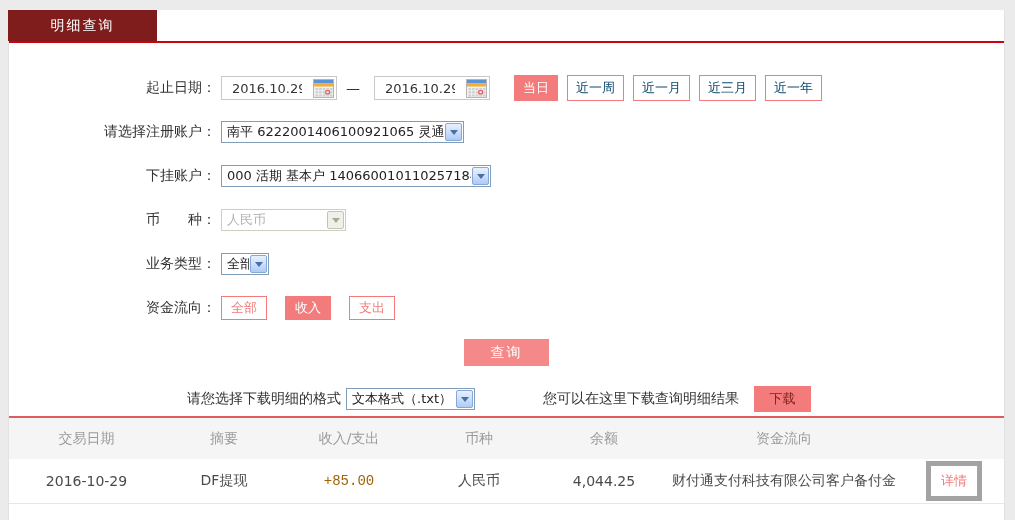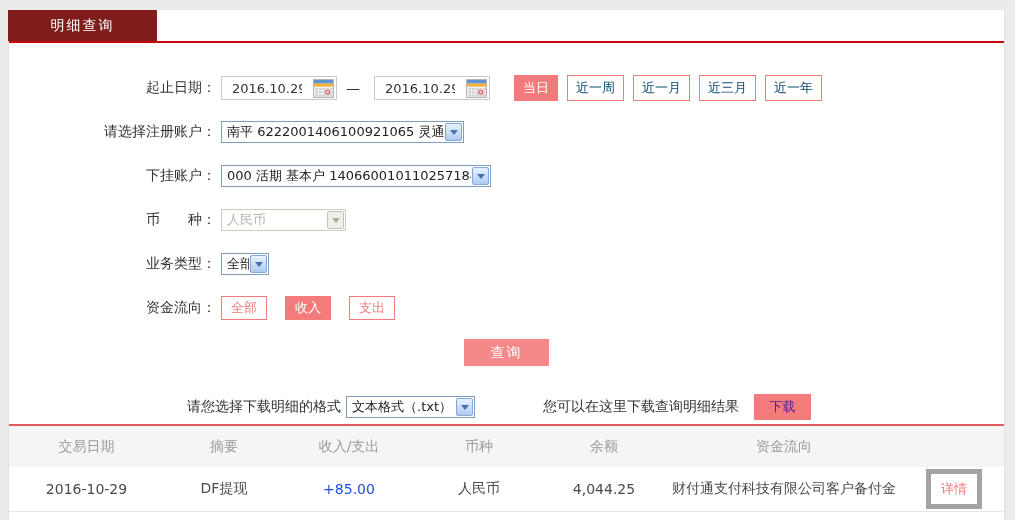--- a/index.html
+++ b/index.html
@@ -83,43 +83,43 @@
   }
   .fbtn.active { background:#f47b7b; color:#fff; }
 
   .query-btn {
     display:block; margin:18px auto 0;
     width:85px; height:27px;
     background:#f58989; border:none; color:#fff;
     font-size:14px; font-family:inherit; cursor:pointer; letter-spacing:2px;
   }
 
-  .dl-row { display:flex; align-items:center; margin-top:28px; padding-left:178px; font-size:14px; color:#333; }
+  .dl-row { display:flex; align-items:center; margin-top:20px; padding-left:178px; font-size:14px; color:#333; }
   .dl-hint { margin-left:68px; }
   .dl-btn {
     margin-left:15px; width:57px; height:26px;
-    background:#f47b7b; border:none; color:#4c1d95;
+    background:#f47b7b; border:none; color:#7f1d1d;
     font-size:13px; font-family:inherit; cursor:pointer;
   }
 
   
   .tbl-sep { margin-top:4px; height:2px; background:#e05c5c; }
   .thead {
     display:flex; align-items:center; height:41px;
     background:#f5f5f5; color:#9b9b9b; font-size:14px;
   }
   .trow {
     display:flex; align-items:center; height:45px;
     background:#fff; border-bottom:1px solid #e7e7e7;
     color:#4a4a4a; font-size:14px;
   }
   .c { text-align:center; }
   .c1{width:155px} .c2{width:120px} .c3{width:130px} .c4{width:130px}
   .c5{width:120px} .c6{flex:1} .c7{width:100px}
-  .amount { color:#1d4ed8; }
+  .amount { color:#a16207;font-family:Liberation Mono, monospace; }
   .detail-btn {
     border:5px solid #a3a3a3; color:#f47b7b; background:#fff;
     padding:6px 10px; font-size:13px; font-family:inherit; cursor:pointer;
   }
 </style>
 </head>
 <body>
 
 <div class="panel">
 

